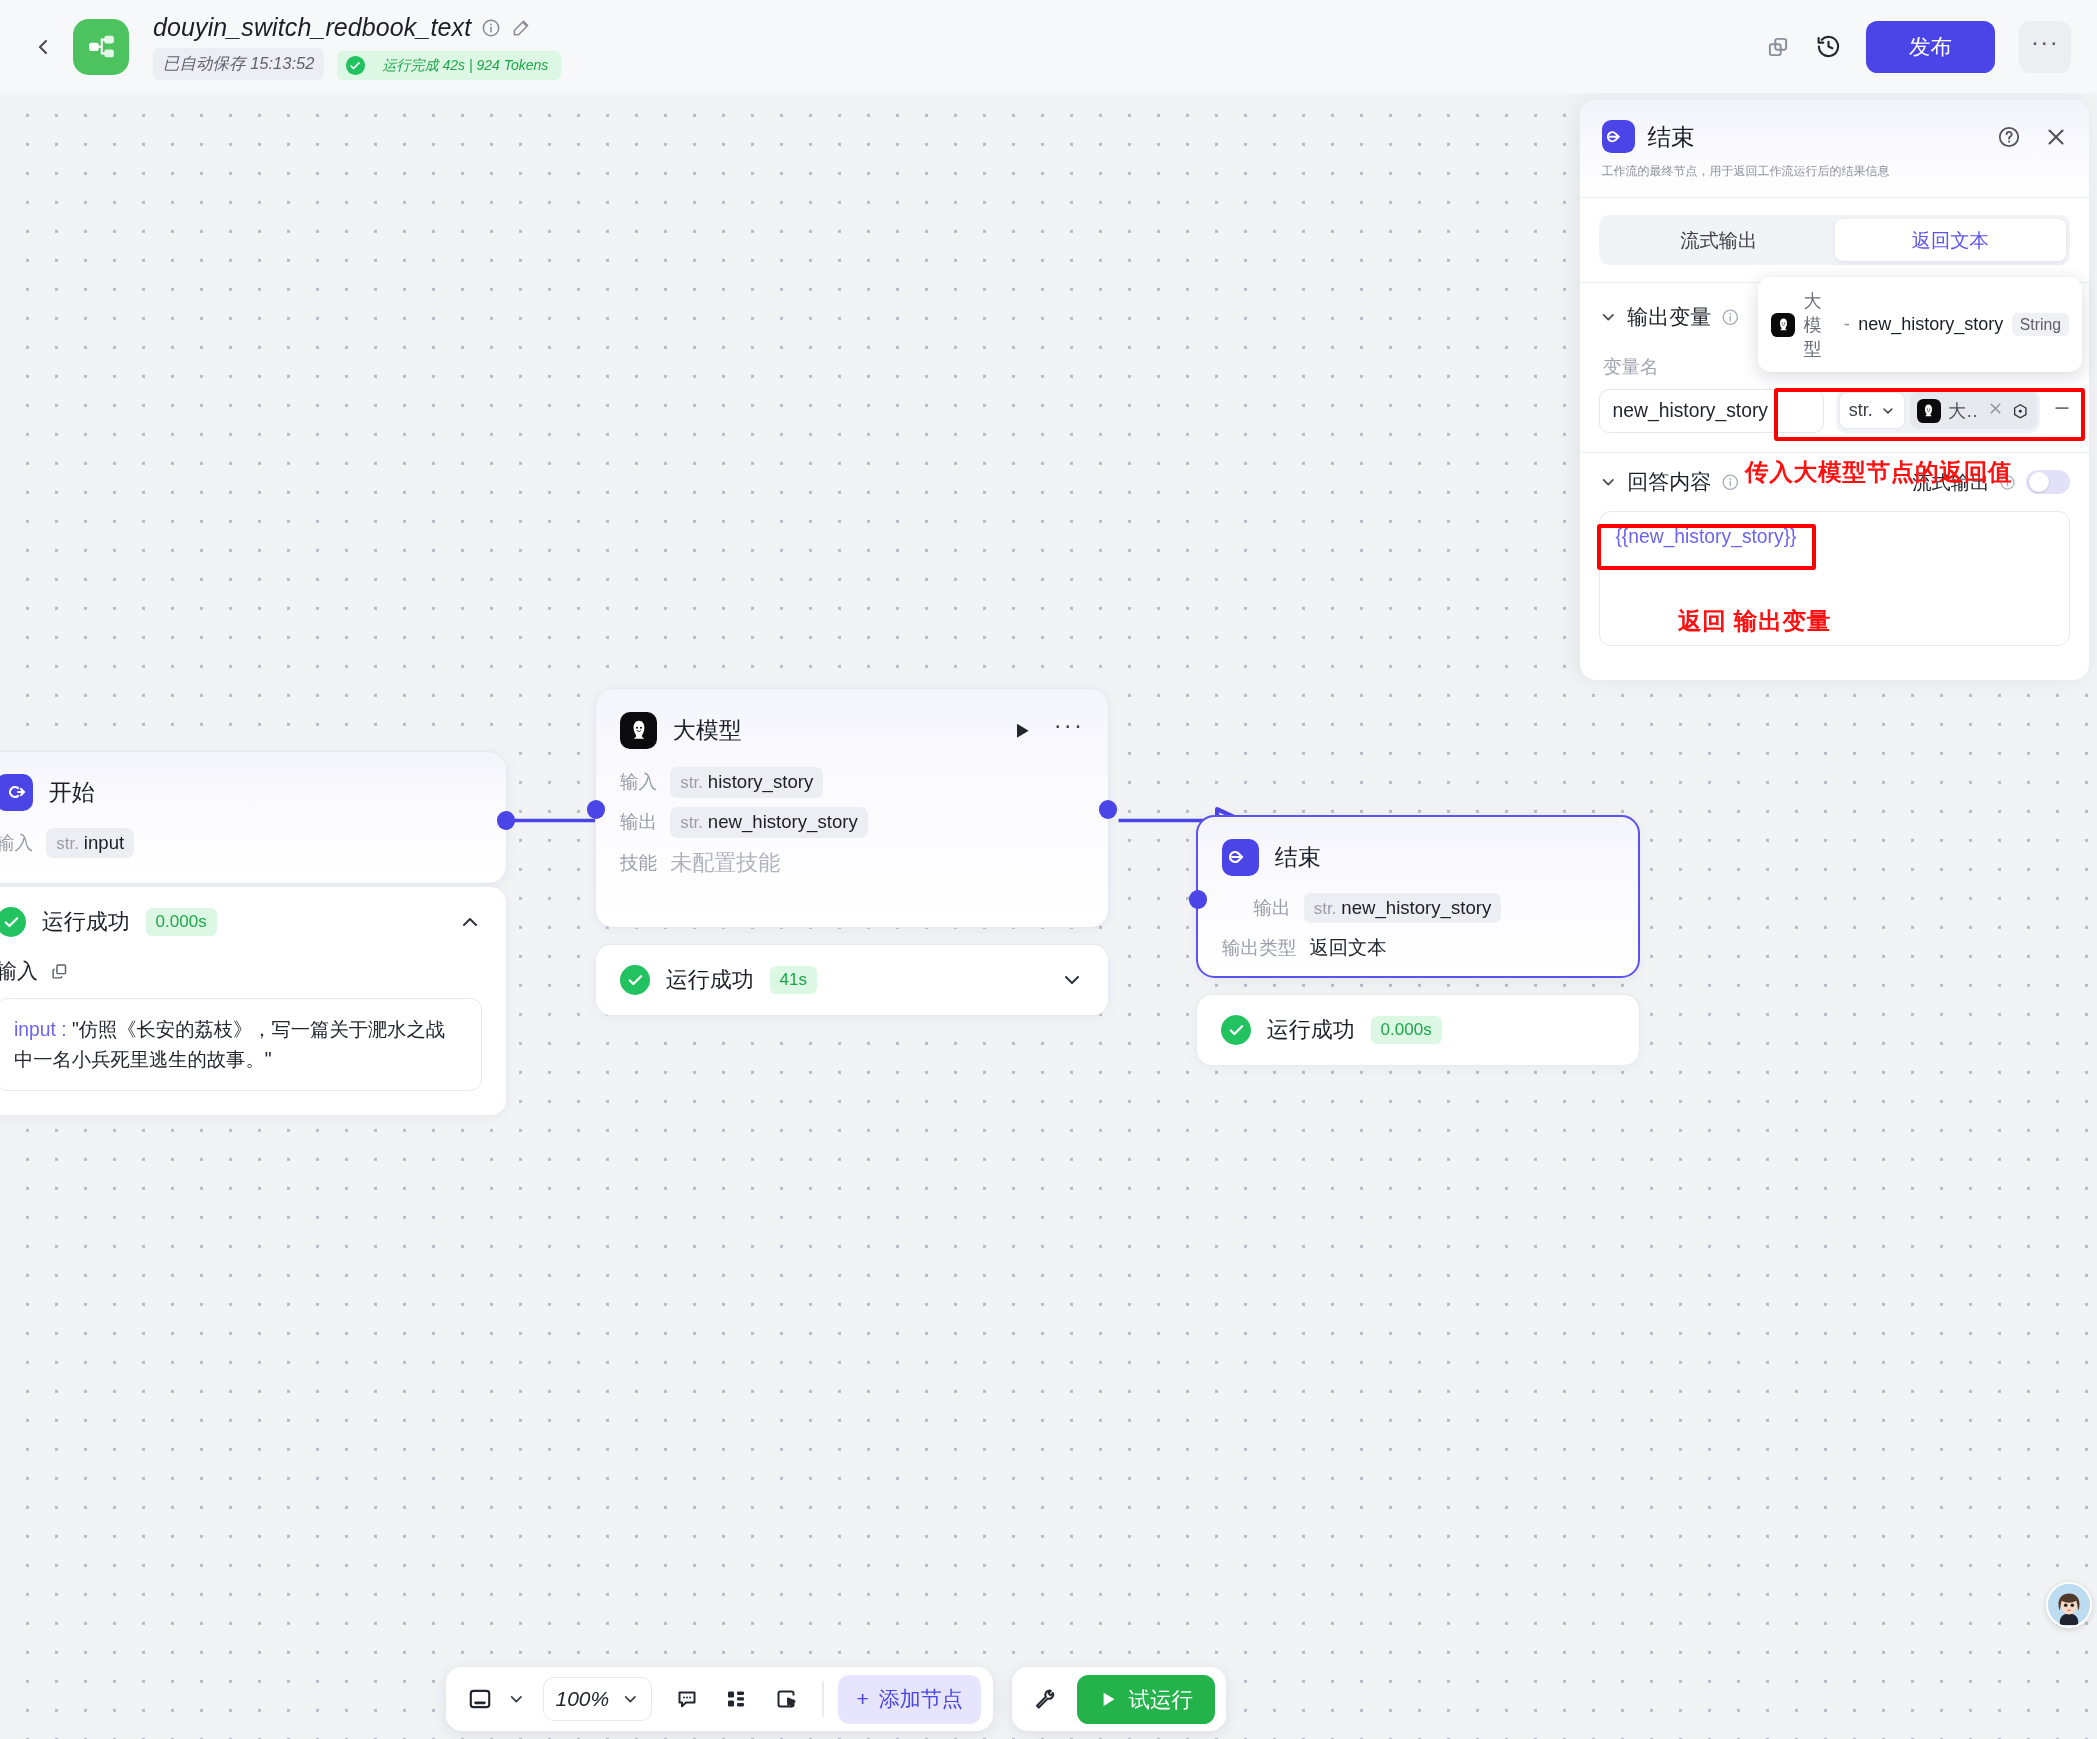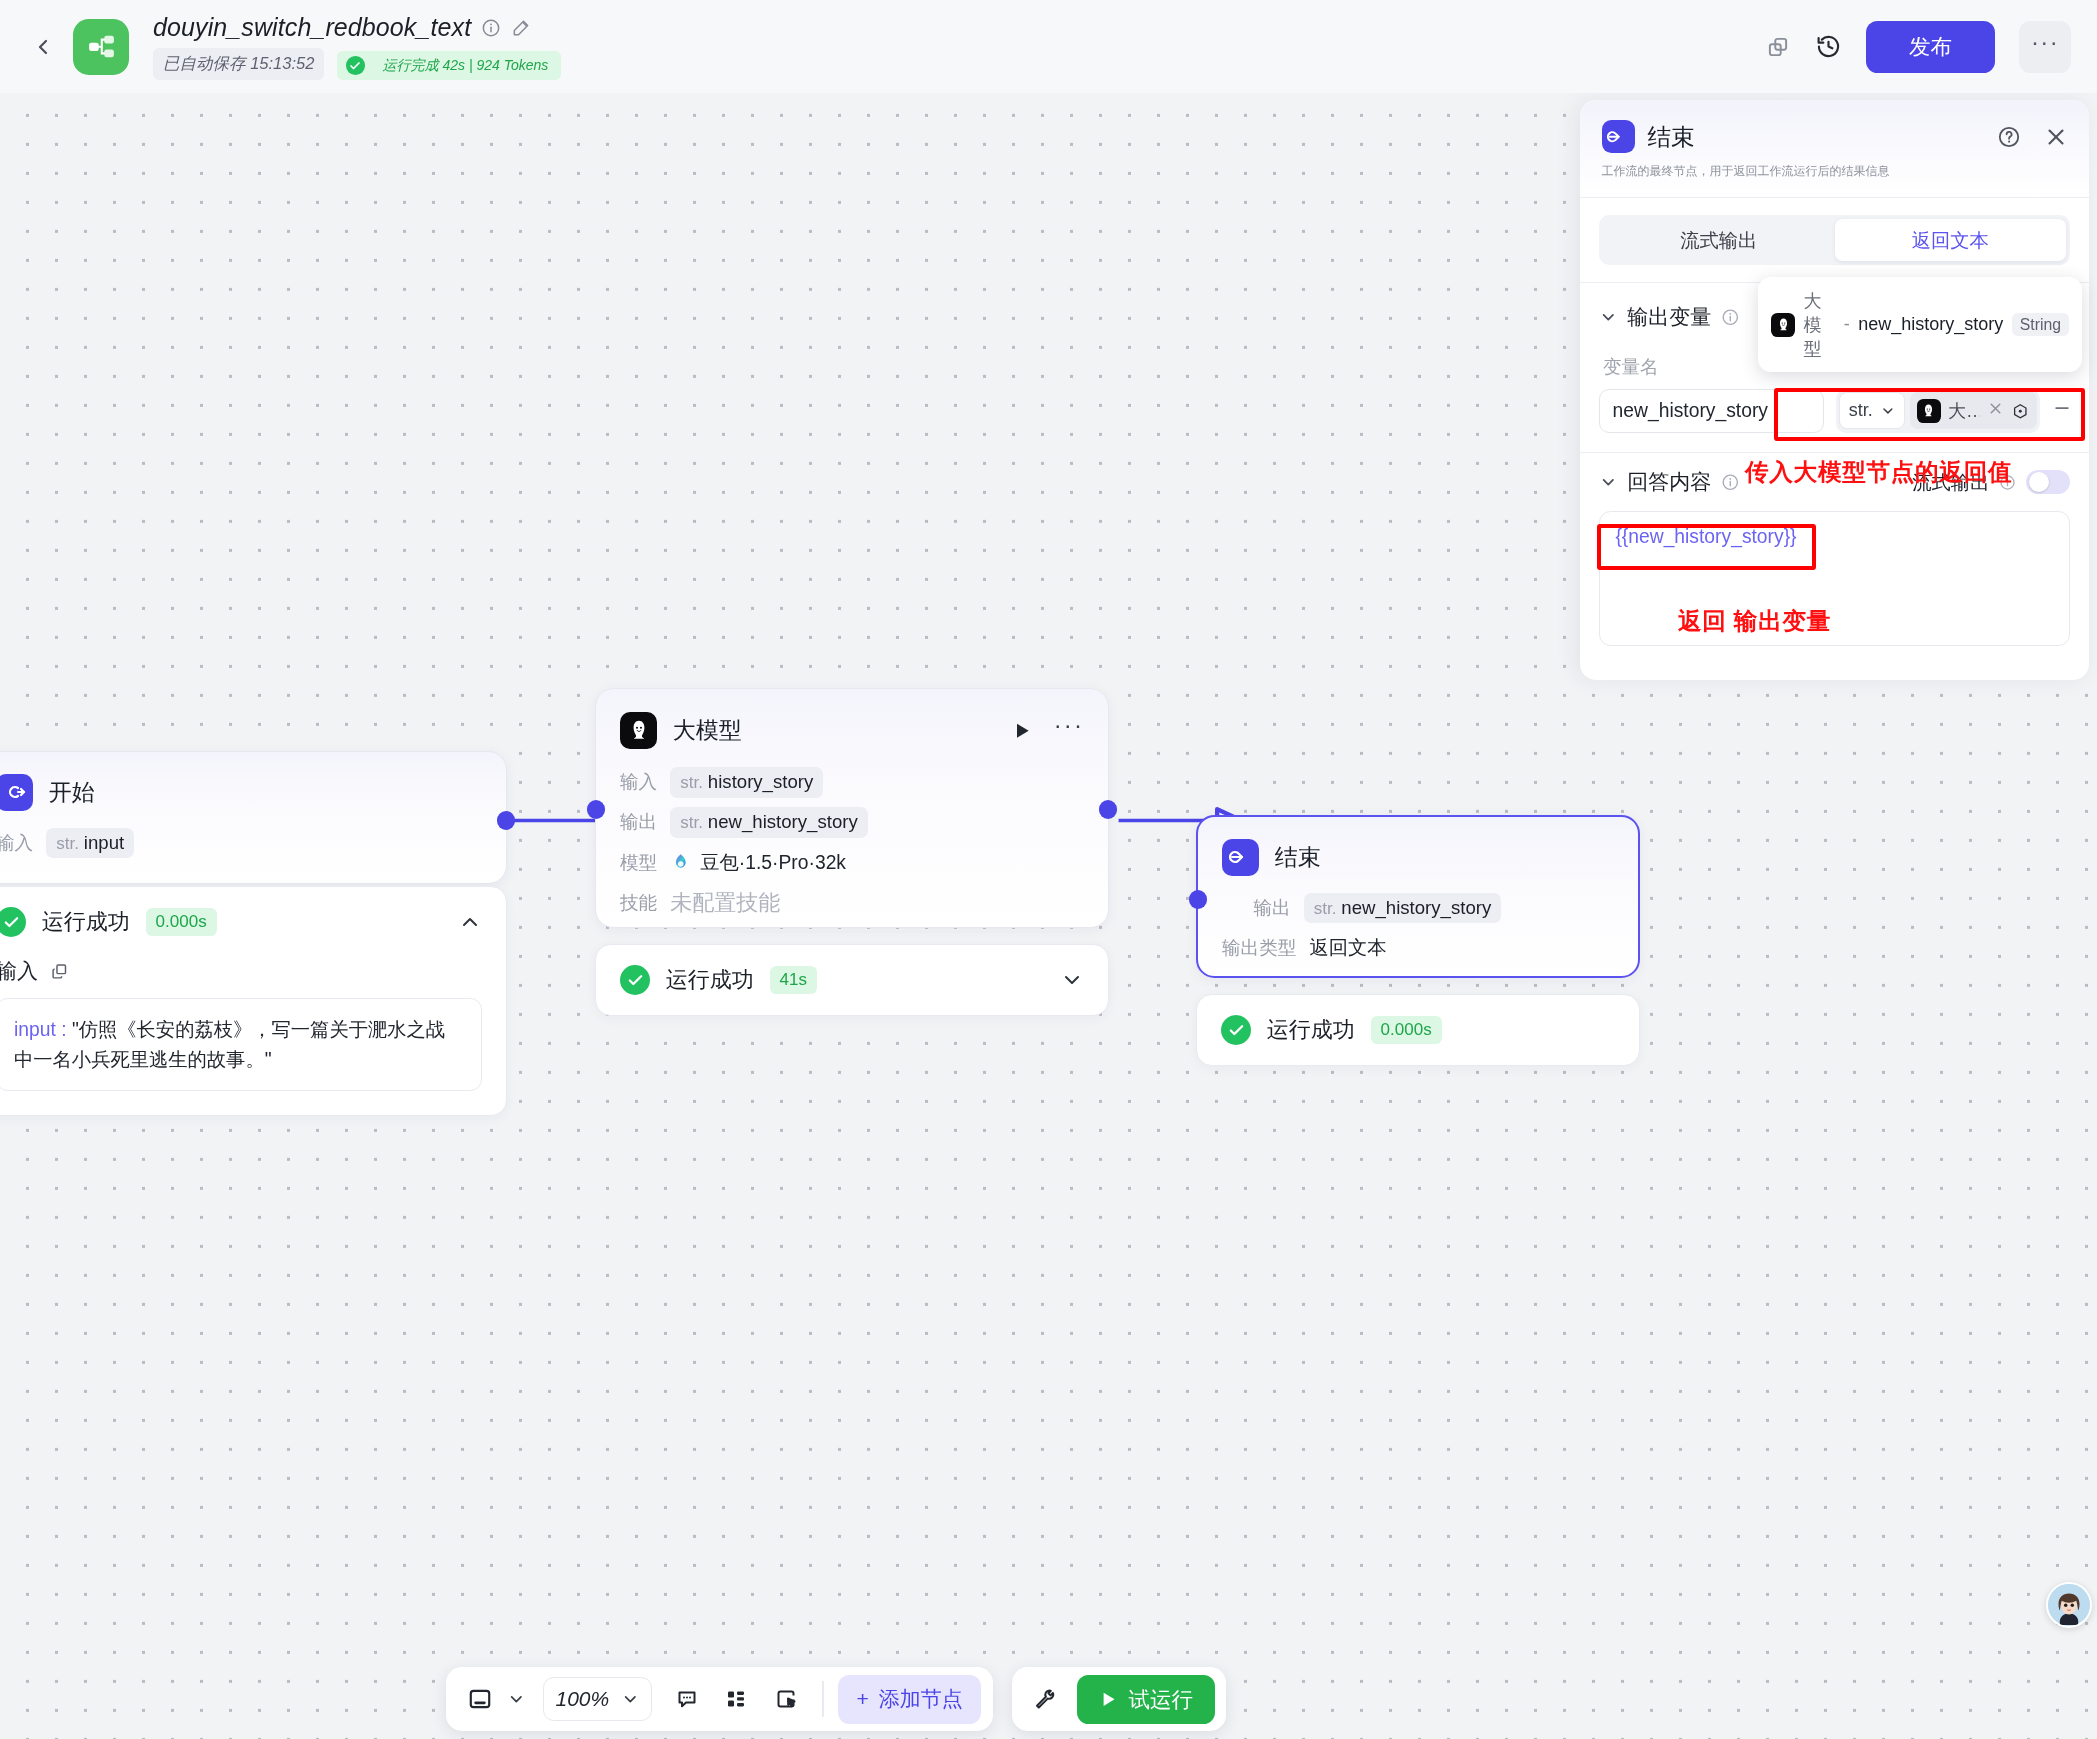--- a/index.html
+++ b/index.html
@@ -437,37 +437,20 @@
         <span class="pill">
           <span class="t">str.</span>
           <span>history_story</span>
         </span>
       </div>
       <div class="row">
         <span class="row-label">输出</span>
         <span class="pill">
           <span class="t">str.</span>
           <span>new_history_story</span>
-        </span>
-      </div>
-      <div class="row">
-        <span class="row-label">模型</span>
-        <span class="model-val">
-          <svg width="21.5" height="21.5" viewBox="0 0 24 24">
-            <defs>
-                <linearGradient id="dbg" x1="0" y1="0" x2="1" y2="1">
-                  <stop offset="0" stop-color="#7f5bff"></stop>
-                  <stop offset="0.55" stop-color="#3ad0c8"></stop>
-                  <stop offset="1" stop-color="#2f6bff"></stop>
-                </linearGradient>
-              </defs>
-            <path d="M12 2.5c3.2 2.4 5.4 5.6 5.4 9 0 3.4-2.4 6-5.4 6s-5.4-2.6-5.4-6c0-3.4 2.2-6.6 5.4-9z" fill="url(#dbg)"></path>
-            <circle cx="12" cy="13.5" r="3.1" fill="#fff" opacity=".92"></circle>
-          </svg>
-          <span>豆包·1.5·Pro·32k</span>
         </span>
       </div>
       <div class="row">
         <span class="row-label">技能</span>
         <span class="muted-val">未配置技能</span>
       </div>
     </div>
     <span class="dot-handle" style="left:-9.3px; top:111px;"></span>
     <span class="dot-handle" style="right:-9.3px; top:111px;"></span>
   </div>

